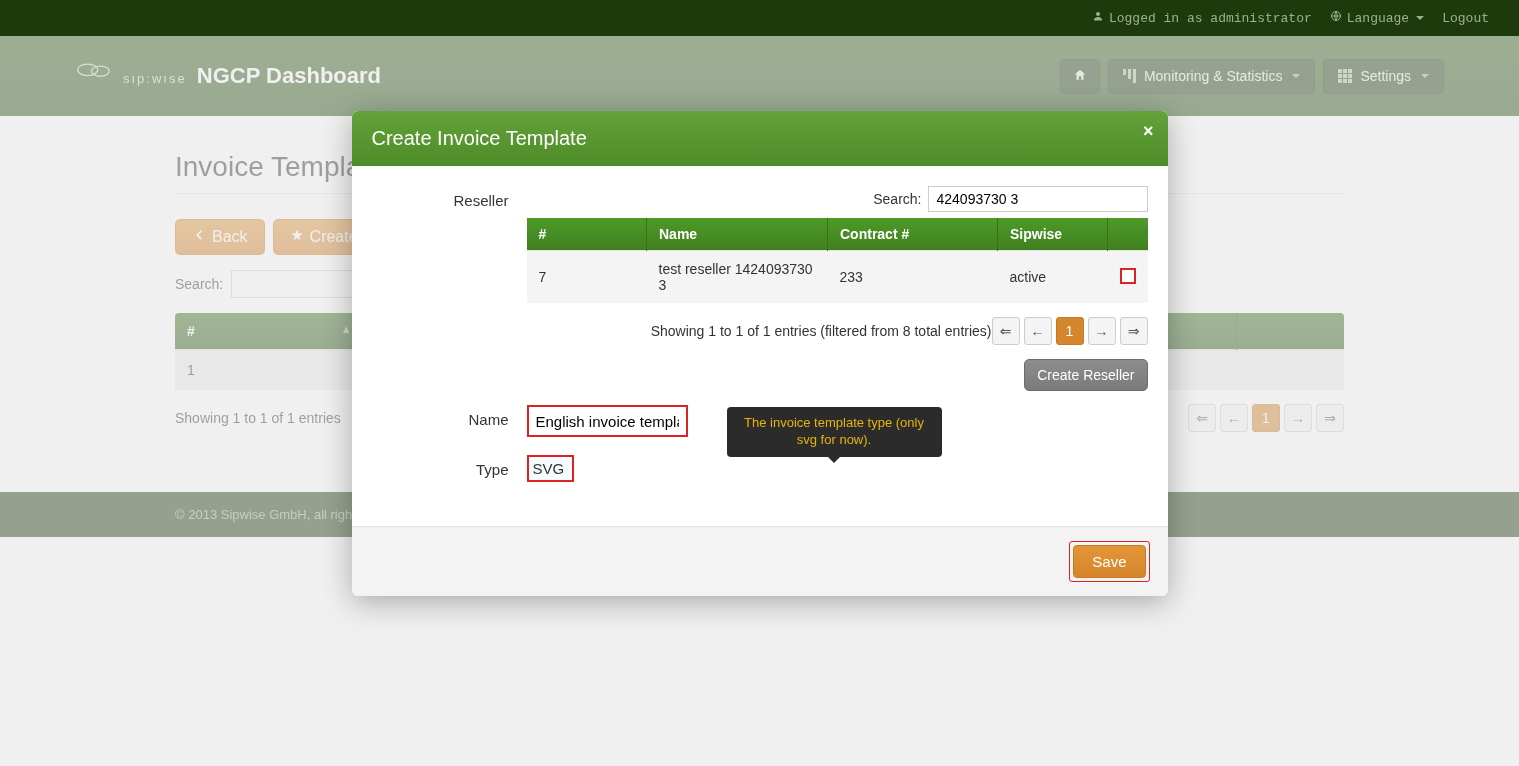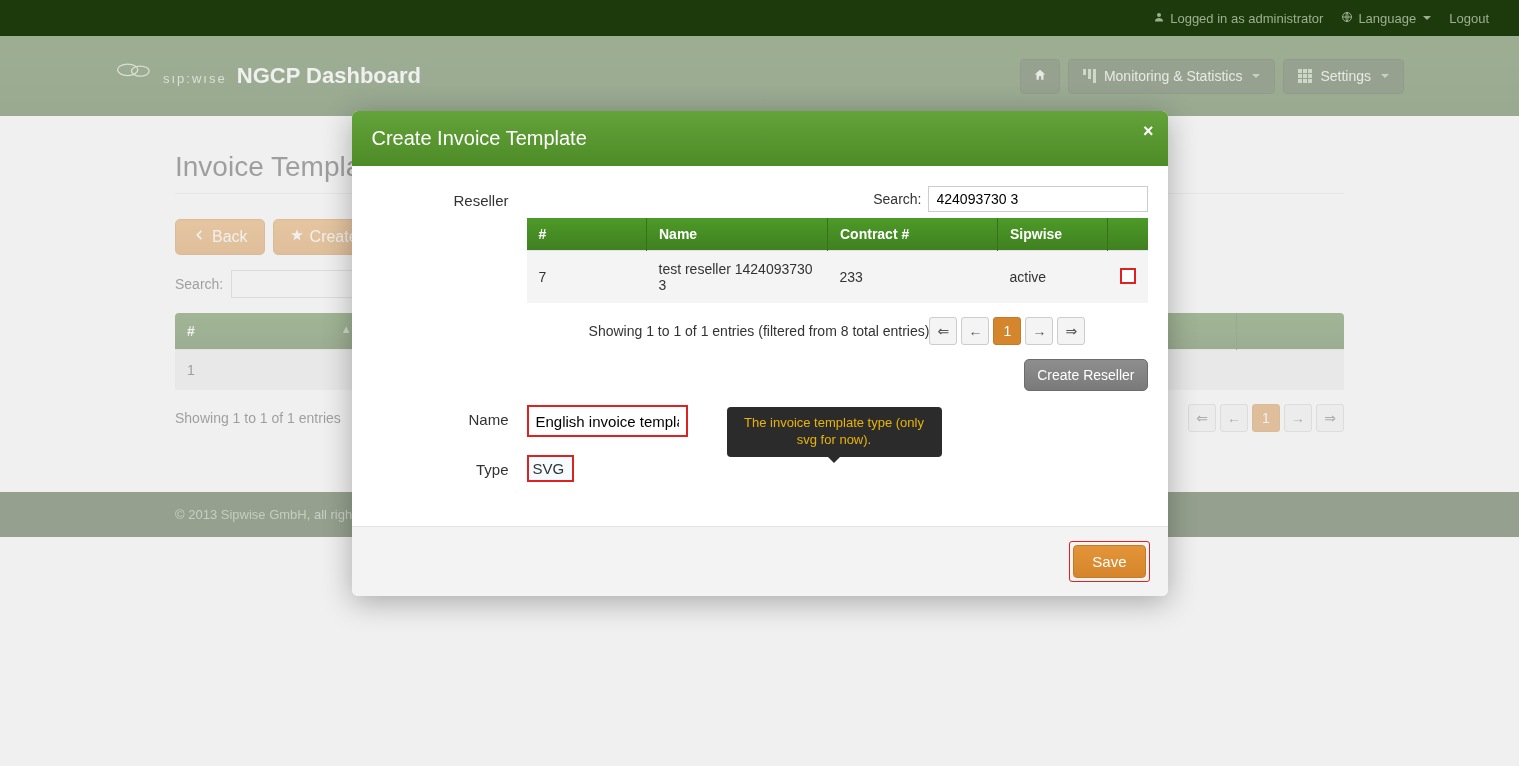--- a/index.html
+++ b/index.html
@@ -16,31 +16,31 @@
     background: #1d3a0c;
     height: 36px;
     display: flex;
     justify-content: flex-end;
     align-items: center;
     padding: 0 30px;
     color: #9cb08f;
     font-size: 13px;
     gap: 18px;
   }
-  .topbar a { color: #9cb08f; text-decoration: none; }
+  .topbar a { color: #9cb08f; text-decoration: none; font-family: Liberation Mono, monospace; }
   .topbar .sep-item { display: flex; align-items: center; gap: 5px; }
   .caret-down { display:inline-block; width:0;height:0;border-left:4px solid transparent;border-right:4px solid transparent;border-top:4px solid #9cb08f; margin-left:2px; vertical-align:middle;}
   
   .header {
     background: linear-gradient(#2e5a16, #295113);
     height: 80px;
     display: flex;
     align-items: center;
     justify-content: space-between;
-    padding: 0 115px;
+    padding: 0 75px;
   }
   .brand { display:flex; align-items:center; gap:10px; color:#fff; font-size:22px; font-weight:600; }
   .brand svg { fill: #c9d8bf; }
   .nav-buttons { display:flex; gap:8px; }
   .nav-btn {
     background: #203e0e;
     border: 1px solid #162e08;
     border-radius: 4px;
     color: #e6eee0;
     padding: 8px 14px;
@@ -118,21 +118,21 @@
   table.reseller { width:100%; border-collapse:collapse; font-size:14px;}
   table.reseller thead th{
     background: linear-gradient(#4d9a28, #3f8020);
     color:#fff; text-align:left; padding:8px 12px; font-weight:600; border-right:1px solid #377118;
   }
   table.reseller thead th:last-child{ border-right:none;}
   table.reseller tbody td{ padding:10px 12px; background:#f4f4f4; border-top:1px solid #e2e2e2;}
   .checkbox-box{
     display:inline-block; width:16px;height:16px; border:2px solid #d22; background:#fff;
   }
-  .rb-footer{ display:flex; justify-content:center; align-items:center; margin-top:14px;}
+  .rb-footer{ display:flex; justify-content:flex-end; align-items:center; margin-top:14px;}
   .rb-footer .info{ color:#333; font-size:14px;}
   .rb-actions{ display:flex; justify-content:flex-end; margin-top:14px;}
   .input-text{
     width:100%; height:32px; border:1px solid #b7d5ef; background:#f6fbff;
     box-shadow: 0 0 0 3px rgba(130,180,230,0.35);
     padding:4px 8px; font-size:15px; outline:none;
   }
   .input-select{
     width:100%; height:32px; border:1px solid #b7d5ef; background:#f6fbff;
     box-shadow: 0 0 0 3px rgba(130,180,230,0.35);

